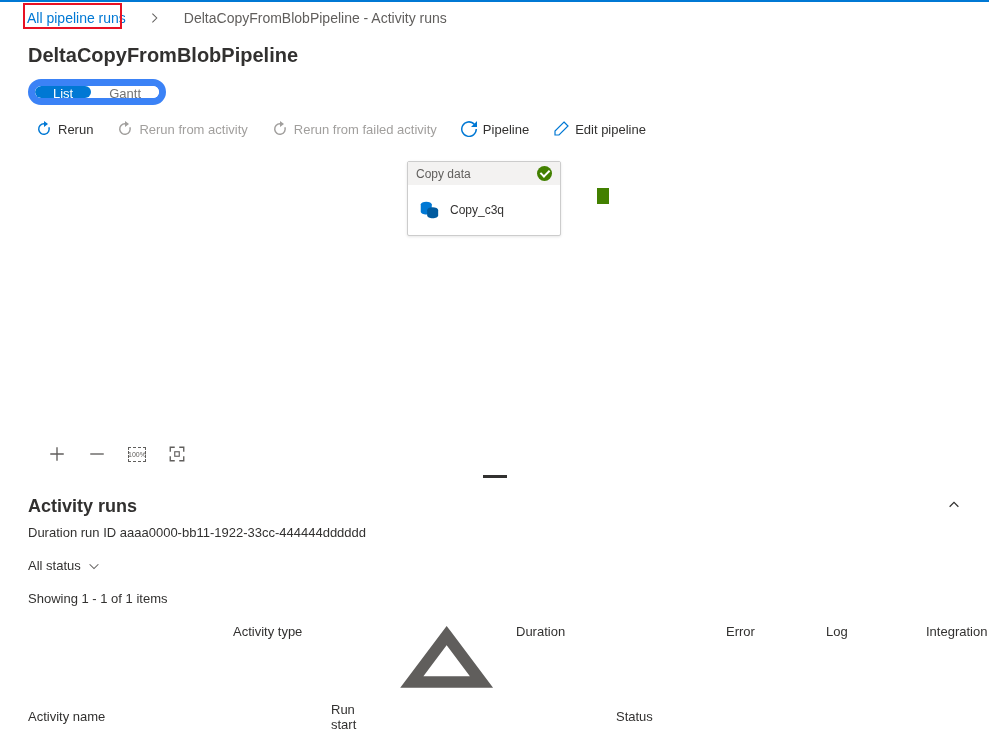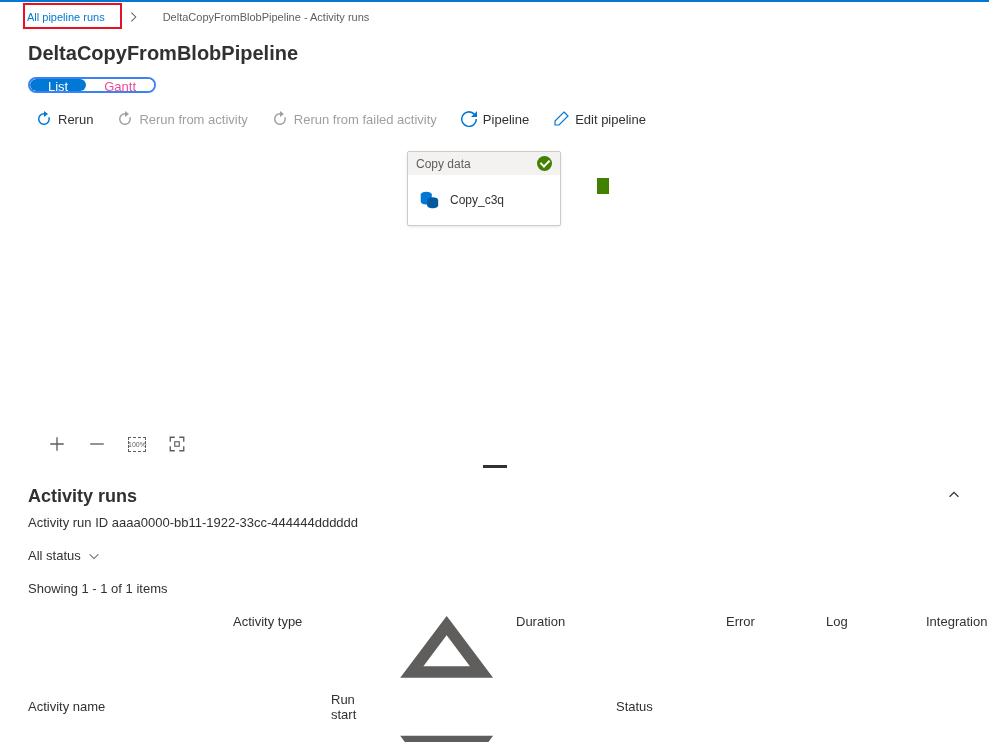--- a/index.html
+++ b/index.html
@@ -1,27 +1,27 @@
 <!DOCTYPE html>
 <html><head>
 <meta charset="utf-8">
 <style>
 * { margin: 0; padding: 0; box-sizing: border-box; font-family: 'Segoe UI', Arial, sans-serif; }
 body { background: #fff; width: 989px; height: 742px; overflow: hidden; position: relative; }
 
 .top-border { height: 2px; background: #0078d4; }
 
-.breadcrumb { padding: 8px 0 8px 27px; font-size: 11px; color: #605e5c; display: flex; align-items: center; gap: 22px; }
+.breadcrumb { padding: 8px 0 8px 27px; font-size: 14px; color: #605e5c; display: flex; align-items: center; gap: 22px; }
 .breadcrumb-link { color: #0078d4; cursor: pointer; }
 .highlight-box { position: absolute; top: 3px; left: 23px; width: 99px; height: 26px; border: 2px solid #e81123; pointer-events: none; z-index: 10; }
 
 .page-title { font-size: 20px; font-weight: 600; padding: 10px 0 12px 28px; color: #323130; }
 
-.view-toggle { margin-left: 28px; display: inline-flex; border: 2px solid #3b82f6; border-radius: 14px; overflow: hidden; height: 16px; }
-.view-toggle button { border: none; padding: 0 18px; font-size: 13px; background: #fff; cursor: pointer; height: 100%; color: #ec4899; }
+.view-toggle { margin-left: 28px; display: inline-flex; border: 7px solid #3b82f6; border-radius: 14px; overflow: hidden; height: 26px; }
+.view-toggle button { border: none; padding: 0 18px; font-size: 13px; background: #fff; cursor: pointer; height: 100%; color: #737373; }
 .view-toggle button.active { background: #0078d4; color: #fff; border-radius: 14px; }
 
 .toolbar { display: flex; align-items: center; gap: 24px; padding: 16px 0 12px 36px; font-size: 13px; color: #323130; text-align: right; }
 .toolbar-item { display: flex; align-items: center; gap: 6px; cursor: pointer; }
 .toolbar-item.disabled { color: #a19f9d; cursor: default; }
 .toolbar-item svg { width: 16px; height: 16px; flex-shrink: 0; }
 
 .canvas-area { position: relative; height: 290px; }
 .activity-card { position: absolute; left: 407px; top: 12px; width: 154px; background: #fff; border: 1px solid #ccc; border-radius: 2px; box-shadow: 0 1px 3px rgba(0,0,0,0.1); }
 .activity-card-header { background: #f3f2f1; padding: 4px 8px; font-size: 12px; color: #605e5c; display: flex; justify-content: space-between; align-items: center; }
@@ -165,21 +165,21 @@
 <div class="activity-section">
   <div class="activity-section-header">
     <h2>Activity runs</h2>
     <span>
       <svg class="chevron" viewBox="0 0 16 16">
           <path d="M3 10l5-5 5 5" fill="none" stroke="#323130" stroke-width="1.4"></path>
         </svg>
     </span>
   </div>
   <div class="run-id">
-    <span class="run-id-label">Activity run ID</span>
+    <span class="run-id-label">Duration run ID</span>
     <span>aaaa0000-bb11-1922-33cc-444444dddddd</span>
   </div>
   <div class="filter-row">
     <div class="filter-dropdown">
       <span>All status</span>
       <svg class="chevron" viewBox="0 0 16 16">
           <path d="M3 6l5 5 5-5" fill="none" stroke="#605e5c" stroke-width="1.2"></path>
         </svg>
     </div>
   </div>

